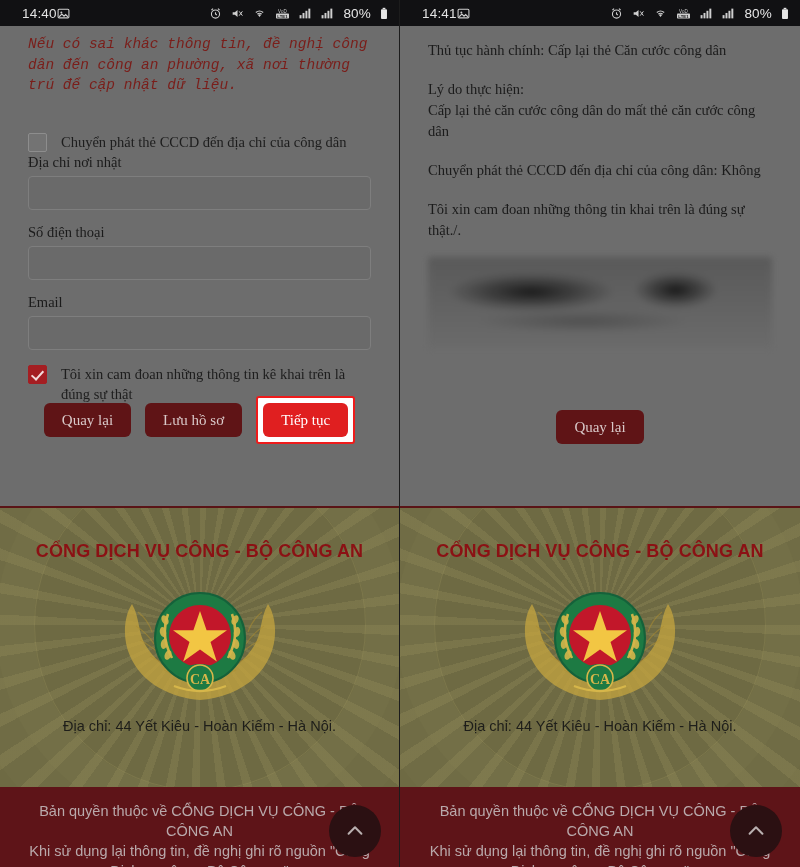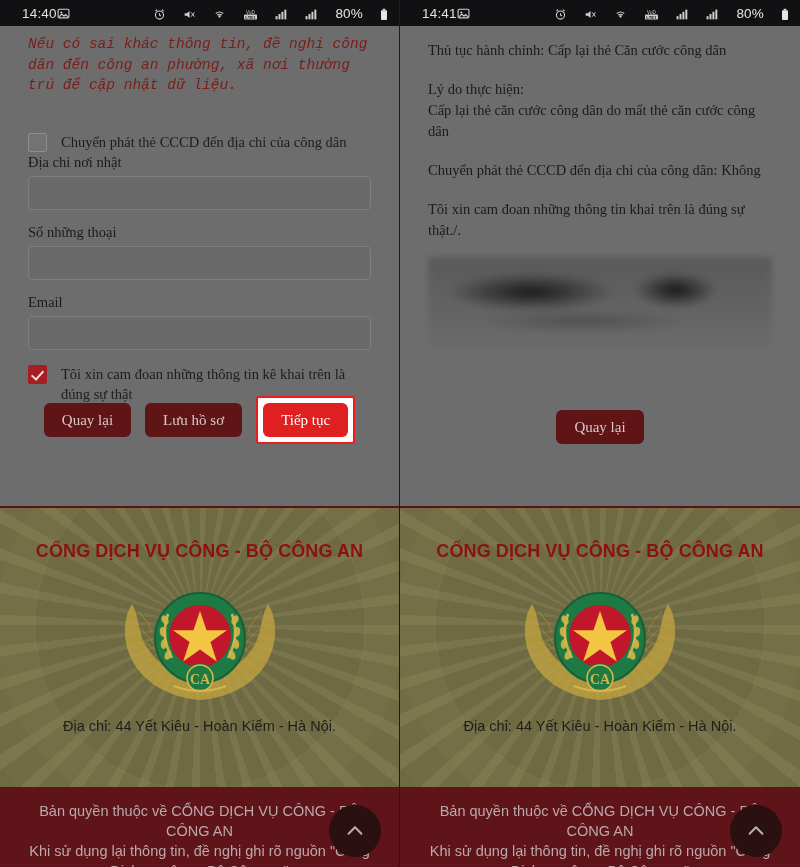--- a/index.html
+++ b/index.html
@@ -42,22 +42,22 @@
     align-items: center;
     padding: 0 10px 0 22px;
     font-size: 13px;
     letter-spacing: .2px;
   }
   .sb-clock { font-size: 13.5px; color: #e2e2e2; }
   .sb-left  { display: flex; align-items: center; gap: 0; }
   .sb-right {
     margin-left: auto;
     display: flex;
-    align-items: flex-end;
-    gap: 16px;
+    align-items: center;
+    gap: 8px;
     color: #cfcfcf;
   }
   .sb-icon { display: inline-flex; align-items: center; }
   .sb-batt-txt { font-size: 13.5px; color: #e6e6e6; margin-left: 1px; }
 
   
   .content {
     flex: 0 0 480px;
     height: 480px;
     background: #6d6d6d;
@@ -361,21 +361,21 @@
         <span class="checkbox"></span>
         <span class="cb-label">Chuyển phát thẻ CCCD đến địa chỉ của công dân</span>
       </div>
 
       <div class="field-group" style="margin-top:-4px;">
         <div class="field-label">Địa chỉ nơi nhật</div>
         <input class="field-input" type="text" value="" style="">
       </div>
 
       <div class="field-group">
-        <div class="field-label">Số những thoại</div>
+        <div class="field-label">Số điện thoại</div>
         <input class="field-input" type="text" value="" style="">
       </div>
 
       <div class="field-group">
         <div class="field-label">Email</div>
         <input class="field-input" type="text" value="" style="">
       </div>
 
       <div class="cb-row" style="margin-top:14px;">
         <span class="checkbox checked"></span>

